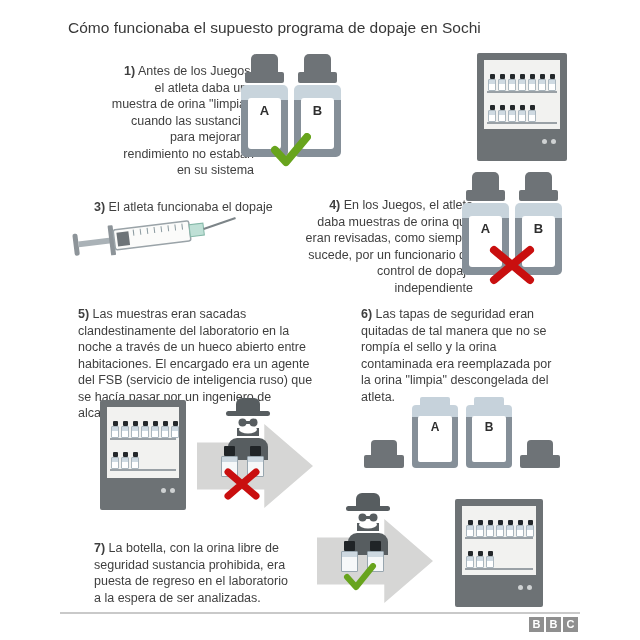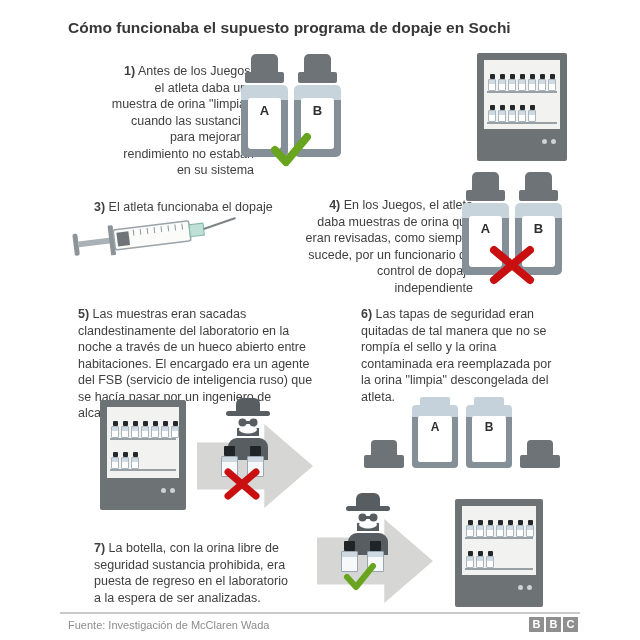--- a/index.html
+++ b/index.html
@@ -1,19 +1,19 @@
 <!DOCTYPE html>
 <html><head>
 <meta charset="utf-8">
 <style>
   html,body{margin:0;padding:0;background:#fff;}
   #canvas{position:relative;width:640px;height:640px;background:#ffffff;
           font-family:"Liberation Sans",sans-serif;overflow:hidden;}
   .title{position:absolute;left:68px;top:9px;width:520px;font-size:15.5px;
-         font-weight:bold;color:#383838;}
+         font-weight:normal;color:#383838;}
   .step{position:absolute;font-size:12.5px;line-height:1.32;color:#3f3f3f;margin:16px;}
   .step b{font-weight:bold;}
   .step .txt{white-space:pre-line;}
   .right{text-align:right;}
   
   .bpair{position:absolute;display:flex;gap:6px;}
   .bottle{position:relative;width:47px;}
   .cap1{width:27px;height:20px;background:#6e7377;border-radius:5px 5px 2px 2px;margin:0 auto;}
   .cap2{width:39px;height:11px;background:#6e7377;border-radius:2px;margin:-2px auto 0;}
   .bbody{position:relative;width:47px;height:72px;margin-top:2px;border-radius:5px;
@@ -427,20 +427,19 @@
           </div>
         </div>
     </div>
     <div class="fdots">
         <span></span>
         <span></span>
       </div>
   </div>
 
   <div class="footline"></div>
-  <div class="source">Fuente: Investigación de McClaren Wada</div>
   <div class="bbc">
     <span>B</span>
     <span>B</span>
     <span>C</span>
   </div>
 
 </div>
 
 </body></html>

